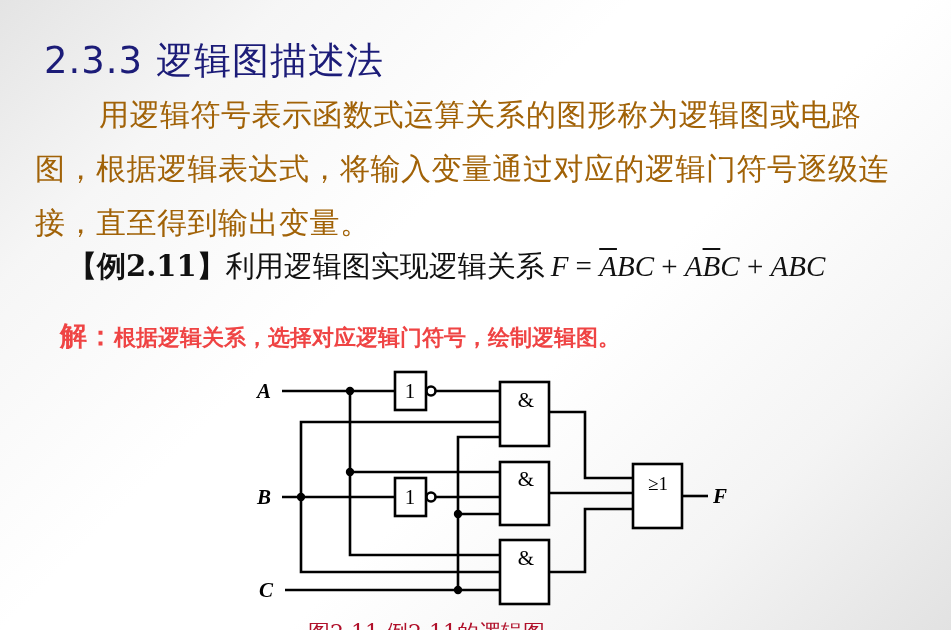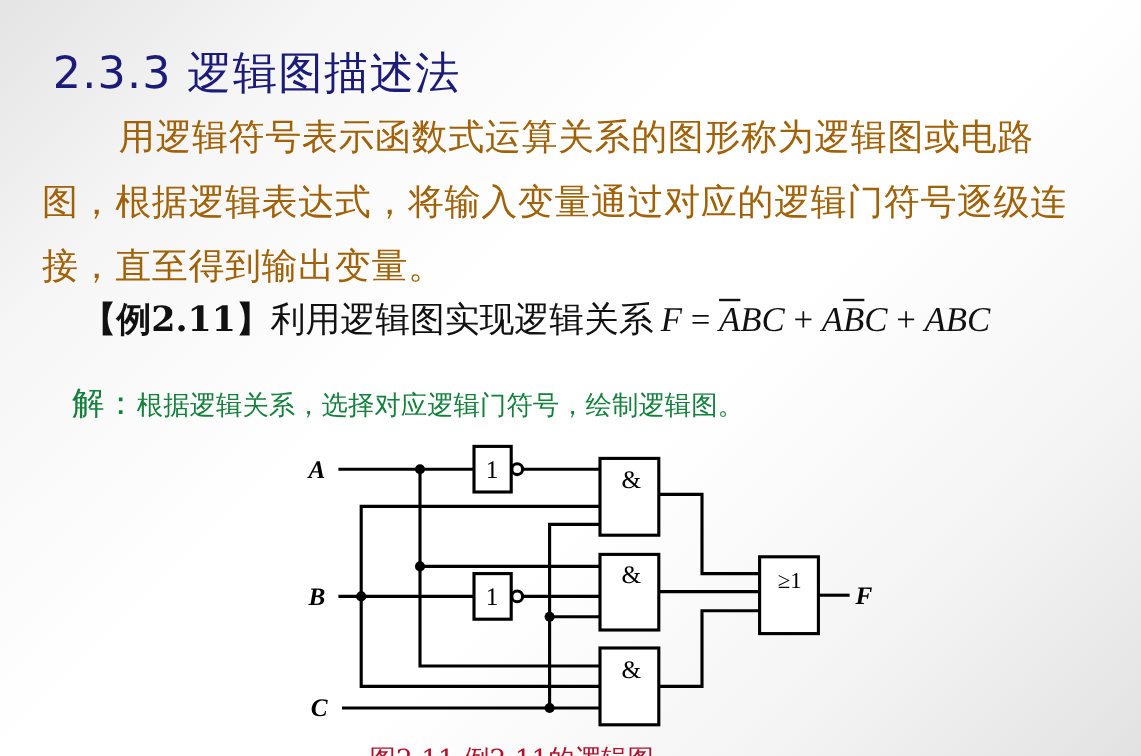--- a/index.html
+++ b/index.html
@@ -26,21 +26,21 @@
     }
     .example .tag { font-weight: bold; }
     .example .formula {
       font-family: "Liberation Serif", "DejaVu Serif", serif;
       font-style: italic; font-size: 29px; margin-left: 6px;
     }
     .ov { text-decoration: overline; }
     .solution {
       position: absolute; left: 60px; top: 318px; white-space: nowrap;
       font-family: "DejaVu Sans", "Liberation Sans", sans-serif;
-      font-size: 22px; font-weight: normal; color: #15803d;
+      font-size: 22px; font-weight: bold; color: #ef4444;
     }
     .solution .label { font-size: 27px; }
     svg.circuit { position: absolute; left: 0; top: 0; }
     .caption {
       position: absolute; left: 308px; top: 618px; white-space: nowrap;
       font-size: 22px; color: #b0102a;
     }
   </style>
 </head>
 <body>

